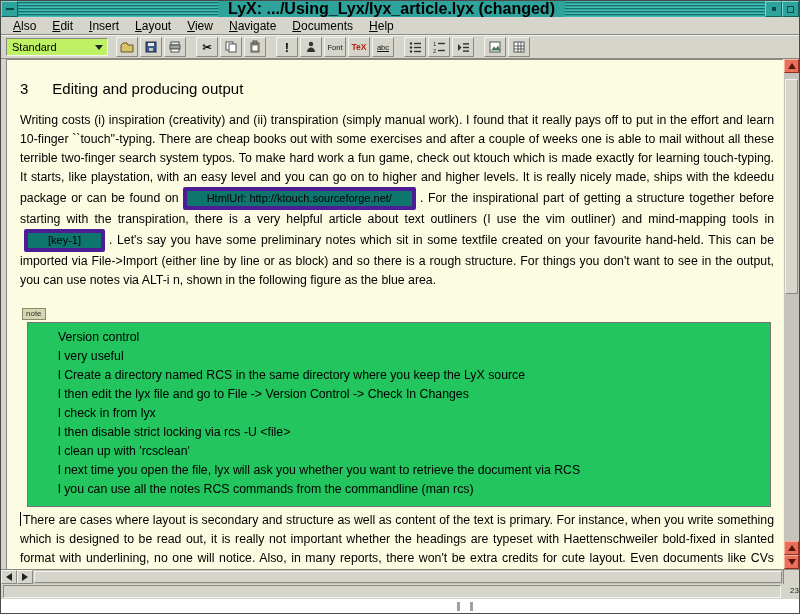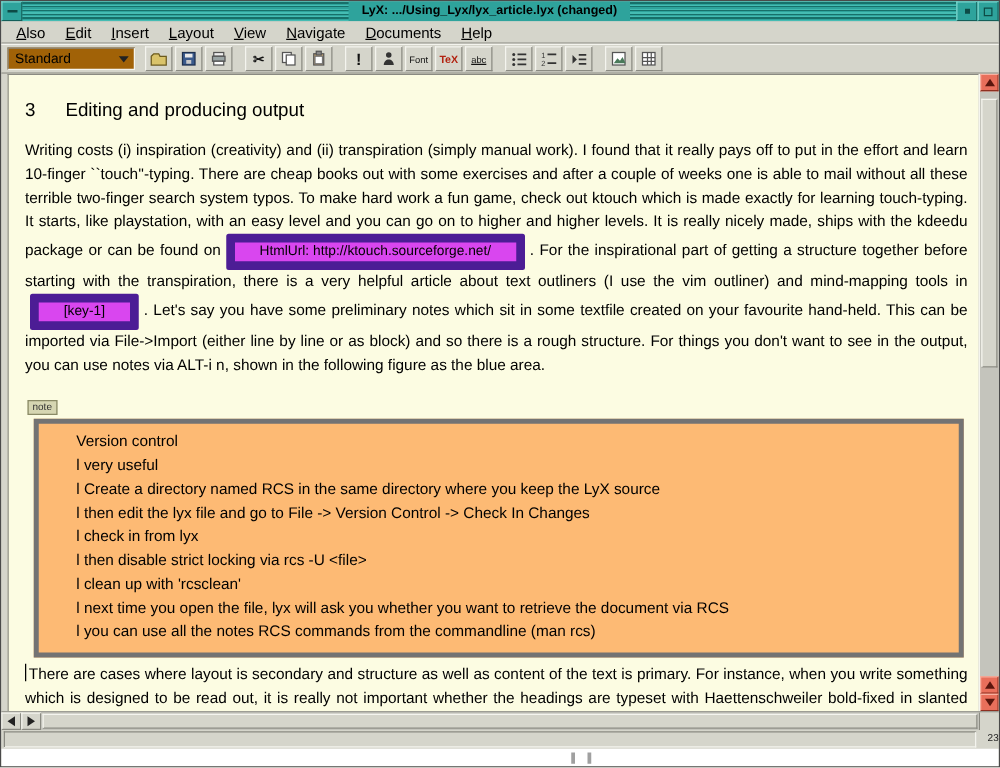--- a/index.html
+++ b/index.html
@@ -6,50 +6,50 @@
   html,body { width:800px; height:614px; background:#fff; font-family:"Liberation Sans", sans-serif; }
   .window { width:800px; height:614px; border:1px solid #4a4a4a; background:#d5d5cb; display:flex; flex-direction:column; overflow:hidden; }
 
   
   .titlebar { height:16px; background:#2ea39c; display:flex; align-items:stretch; flex:0 0 16px; }
   .tb-btn { width:17px; background:#2ea39c; border:1px solid; border-color:#7fd8cf #145f59 #145f59 #7fd8cf; display:flex; align-items:center; justify-content:center; }
   .tb-dash { width:8px; height:2px; background:#0d4b46; }
   .tb-dot { width:4px; height:4px; background:#0d4b46; }
   .tb-sq { width:7px; height:7px; border:1px solid #0d4b46; }
   .tb-stripes { flex:1 1 auto; background:repeating-linear-gradient(to bottom,#45bcb3 0 1px,#17706a 1px 2px,#2ea39c 2px 3px); }
-  .tb-title { padding:0 10px; font-size:10px; font-weight:bold; color:#000; line-height:15px; white-space:nowrap; background:#2ea39c; }
+  .tb-title { padding:0 10px; font-size:16px; font-weight:bold; color:#000; line-height:15px; white-space:nowrap; background:#2ea39c; }
 
   
   .menubar { flex:0 0 18px; display:flex; align-items:center; padding-left:4px; background:#d5d5cb; border-bottom:1px solid #8a8a82; }
   .menu-item { display:inline-block; padding:1px 8px; font-size:12px; color:#000; }
   .menu-item::first-letter { text-decoration: underline; }
 
   
   .toolbar { flex:0 0 24px; display:flex; align-items:center; gap:2px; padding-left:5px; background:#d5d5cb; border-top:1px solid #f4f4ee; border-bottom:1px solid #8a8a82; }
-  .combo { width:102px; height:18px; border:1px solid; border-color:#8a8a82 #f4f4ee #f4f4ee #8a8a82; background:#a16207; display:flex; align-items:center; font-size:11px; padding-left:5px; margin-right:6px; }
+  .combo { width:102px; height:18px; border:1px solid; border-color:#8a8a82 #f4f4ee #f4f4ee #8a8a82; background:#bef264; display:flex; align-items:center; font-size:11px; padding-left:5px; margin-right:6px; }
   .combo-arrow { margin-left:auto; margin-right:4px; width:0; height:0; border-left:4px solid transparent; border-right:4px solid transparent; border-top:5px solid #222; }
   .tool-btn { width:22px; height:20px; border:1px solid; border-color:#f4f4ee #8a8a82 #8a8a82 #f4f4ee; background:#d5d5cb; display:flex; align-items:center; justify-content:center; overflow:hidden; }
   .tool-btn svg { display:block; }
   .tb-text { font-size:7.5px; color:#111; }
   .tb-emph { font-size:13px; font-weight:bold; color:#111; }
   .tb-tex { font-size:8.5px; font-weight:bold; color:#b22210; }
   .tb-spell { font-size:7.5px; text-decoration:underline; color:#111; }
   .sep { width:6px; height:100%; }
 
   
   .main { flex:1 1 auto; display:flex; background:#d5d5cb; padding-left:5px; overflow:hidden; }
   .canvas { flex:1 1 auto; background:#fcfce2; border-top:1px solid #8a8a82; border-left:1px solid #8a8a82; overflow:hidden; padding:2px 9px 0 13px; }
 
   .heading { margin-top:18px; font-size:15px; font-weight:normal; color:#000; }
   .heading .hnum { margin-right:24px; }
   .para { margin-top:14px; font-size:12.3px; line-height:19px; color:#000; text-align:justify; }
   .para2 { margin-top:4px; text-align-last:justify; }
-  .inset { display:inline-block; background:#d946ef; border:7px solid #4c1d95; border-radius:2px; padding:0 20px; margin:0 4px; font-size:11px; line-height:15px; white-space:nowrap; vertical-align:baseline; }
+  .inset { display:inline-block; background:#0f766e; border:4px solid #4c1d95; border-radius:2px; padding:0 20px; margin:0 4px; font-size:11px; line-height:15px; white-space:nowrap; vertical-align:baseline; }
   .note-tag { display:inline-block; margin:18px 0 0 2px; background:#d6d6b2; border:1px solid #8a8a66; font-size:8px; line-height:10px; padding:0 3px; color:#333; }
-  .note-box { margin:2px 0 0 7px; width:calc(100% - 10px); background:#fdba74; border:4px solid #737373; padding:5px 0 7px 30px; }
+  .note-box { margin:2px 0 0 7px; width:calc(100% - 10px); background:#22c55e; border:1px solid #737373; padding:5px 0 7px 30px; }
   .note-line { font-size:12.3px; line-height:19px; color:#000; }
   .cursor { display:inline-block; width:1px; height:14px; background:#000; vertical-align:-2px; margin-right:2px; }
 
   
   .vscroll { flex:0 0 16px; display:flex; flex-direction:column; background:#c4c4bc; border-left:1px solid #f4f4ee; }
   .vs-btn { flex:0 0 14px; background:#e96f5b; border:1px solid; border-color:#f8b0a0 #8e2f20 #8e2f20 #f8b0a0; display:flex; align-items:center; justify-content:center; }
   .tri-up { width:0; height:0; border-left:4px solid transparent; border-right:4px solid transparent; border-bottom:6px solid #5a160d; }
   .tri-down { width:0; height:0; border-left:4px solid transparent; border-right:4px solid transparent; border-top:6px solid #5a160d; }
   .vs-track { flex:1 1 auto; position:relative; }
   .vs-thumb { position:absolute; left:1px; right:1px; top:6px; height:46%; background:#d5d5cb; border:1px solid; border-color:#f4f4ee #8a8a82 #8a8a82 #f4f4ee; }

